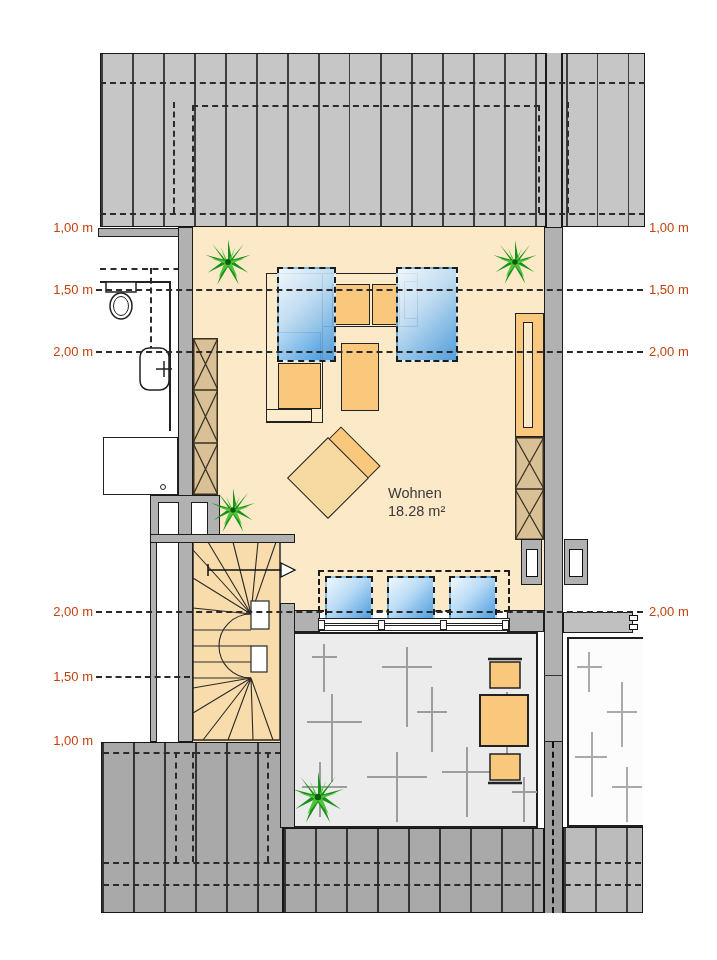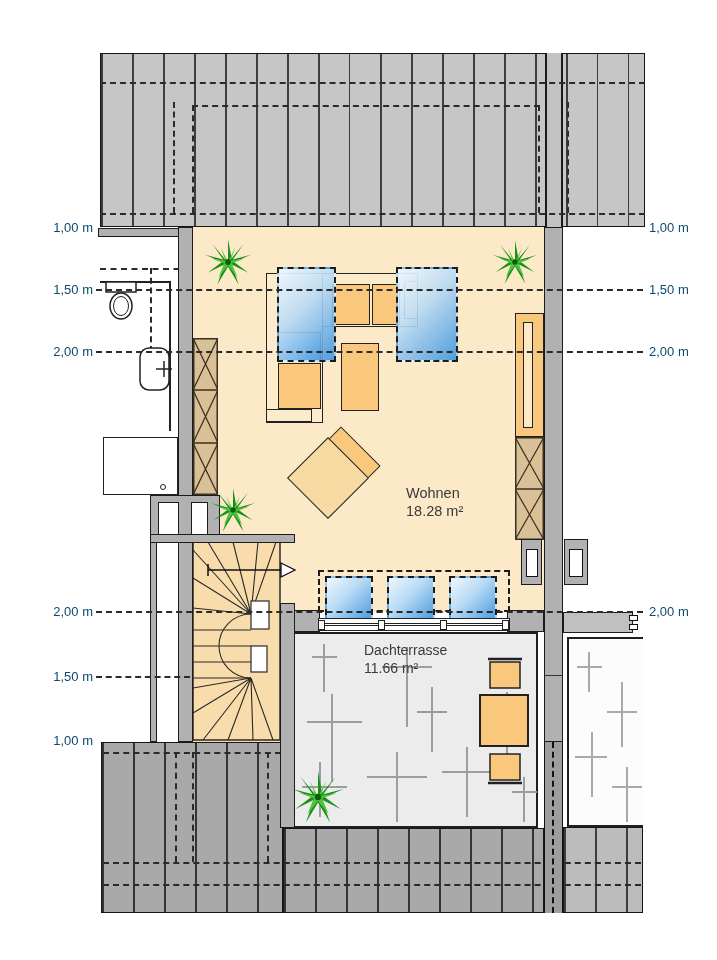--- a/index.html
+++ b/index.html
@@ -8,21 +8,21 @@
   .abs{position:absolute;box-sizing:border-box;}
   .wall{background:#b1b1b1;border:1px solid #1c1c1c;}
   .roof{background:#c6c6c6;border:1.5px solid #161616;
         background-image:repeating-linear-gradient(to right,#3e3e3e 0,#3e3e3e 1.5px,transparent 1.5px,transparent 31px);}
   .roofdark{background-color:#a9a9a9;border:1.5px solid #161616;
         background-image:repeating-linear-gradient(to right,#343434 0,#343434 1.5px,transparent 1.5px,transparent 31px);}
   .rooflight{background-color:#bcbcbc;border:1.5px solid #161616;
         background-image:repeating-linear-gradient(to right,#3e3e3e 0,#3e3e3e 1.5px,transparent 1.5px,transparent 31px);}
   .dash-h{height:0;border-top:2px dashed #2a2a2a;z-index:40;}
   .dash-v{width:0;border-left:2px dashed #2a2a2a;z-index:8;}
-  .dim{font-size:13px;color:#0c4a6e;white-space:nowrap;z-index:50;}
+  .dim{font-size:13px;color:#c2410c;white-space:nowrap;z-index:50;}
   .dim-l{width:52px;text-align:right;}
   .room-label{font-size:14.5px;color:#3a3a3a;line-height:18px;z-index:45;white-space:nowrap;}
   .furn{background:#f9c87d;border:1.5px solid #222;z-index:20;}
   .sofa-base{background:#fdeccb;border:1.5px solid #222;z-index:19;}
   .bluecell{background:linear-gradient(135deg,#eef7fe 0%,#bcdcf5 40%,#3f96dd 100%);}
   .roofwin{border:2px dashed #1c1c1c;z-index:30;
            background:linear-gradient(135deg,rgba(238,247,254,.95) 0%,rgba(188,220,245,.9) 40%,rgba(63,150,221,.9) 100%);}
   .thinline{background:#222;z-index:12;}
   svg{display:block;}
 </style>
@@ -211,22 +211,18 @@
   <div class="abs dim dim-l" style="left:41px;top:282px;">1,50 m</div>
   <div class="abs dim dim-l" style="left:41px;top:344px;">2,00 m</div>
   <div class="abs dim dim-l" style="left:41px;top:604px;">2,00 m</div>
   <div class="abs dim dim-l" style="left:41px;top:669px;">1,50 m</div>
   <div class="abs dim dim-l" style="left:41px;top:733px;">1,00 m</div>
   <div class="abs dim" style="left:649px;top:220px;">1,00 m</div>
   <div class="abs dim" style="left:649px;top:282px;">1,50 m</div>
   <div class="abs dim" style="left:649px;top:344px;">2,00 m</div>
   <div class="abs dim" style="left:649px;top:604px;">2,00 m</div>
 
-  <div class="abs room-label" style="left:406px;top:484px;">
+  <div class="abs room-label" style="left:388px;top:484px;">
     <div>Wohnen</div>
     <div>18.28 m²</div>
   </div>
-  <div class="abs room-label" style="left:364px;top:641px;font-size:14px;">
-    <div>Dachterrasse</div>
-    <div>11.66 m²</div>
-  </div>
 
 </div>
 
 </body></html>

